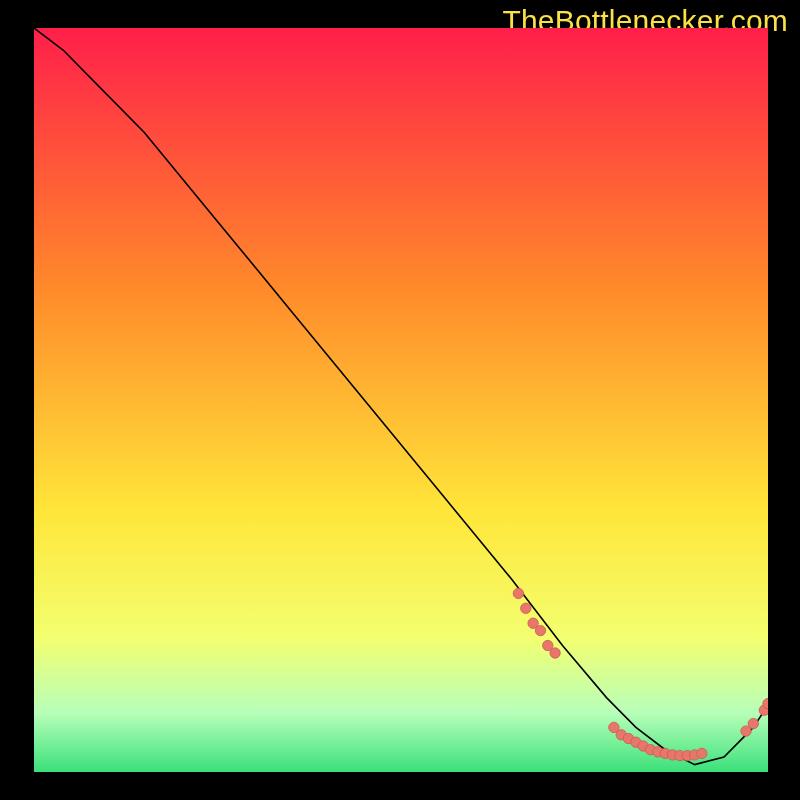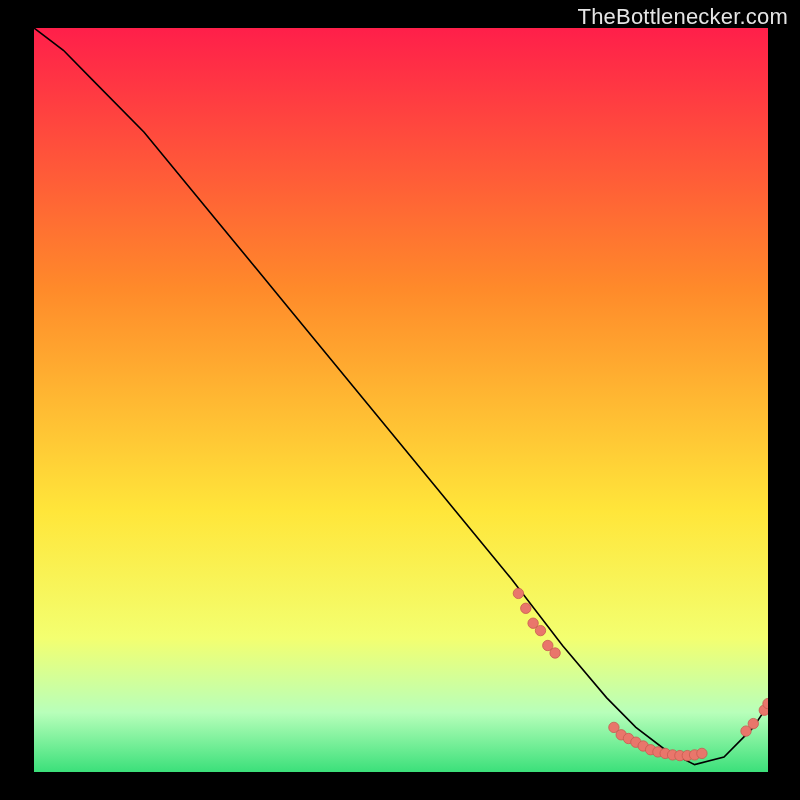--- a/index.html
+++ b/index.html
@@ -14,23 +14,23 @@
   .frame {
     position: relative;
     width: 800px;
     height: 800px;
     background: #000;
   }
   .watermark {
     position: absolute;
     top: 4px;
     right: 12px;
-    font-size: 22px;
+    font-size: 30px;
     letter-spacing: 0.2px;
-    color: #e5e5e5;
+    color: #fde047;
     font-weight: 400;
   }
   .plot {
     position: absolute;
     left: 34px;
     top: 28px;
     width: 734px;
     height: 744px;
   }
   .plot svg {

